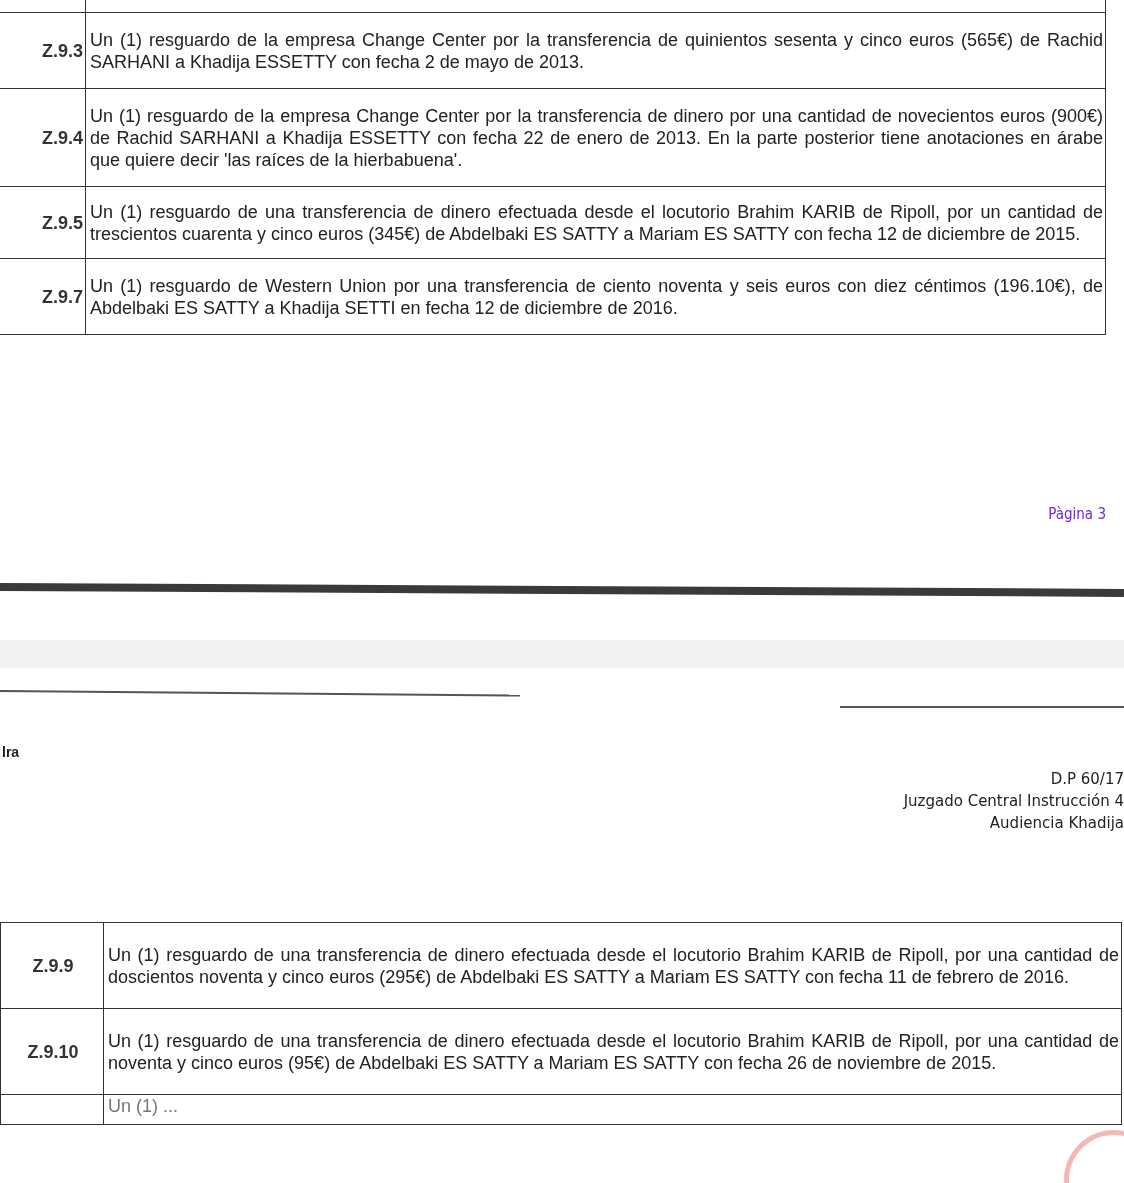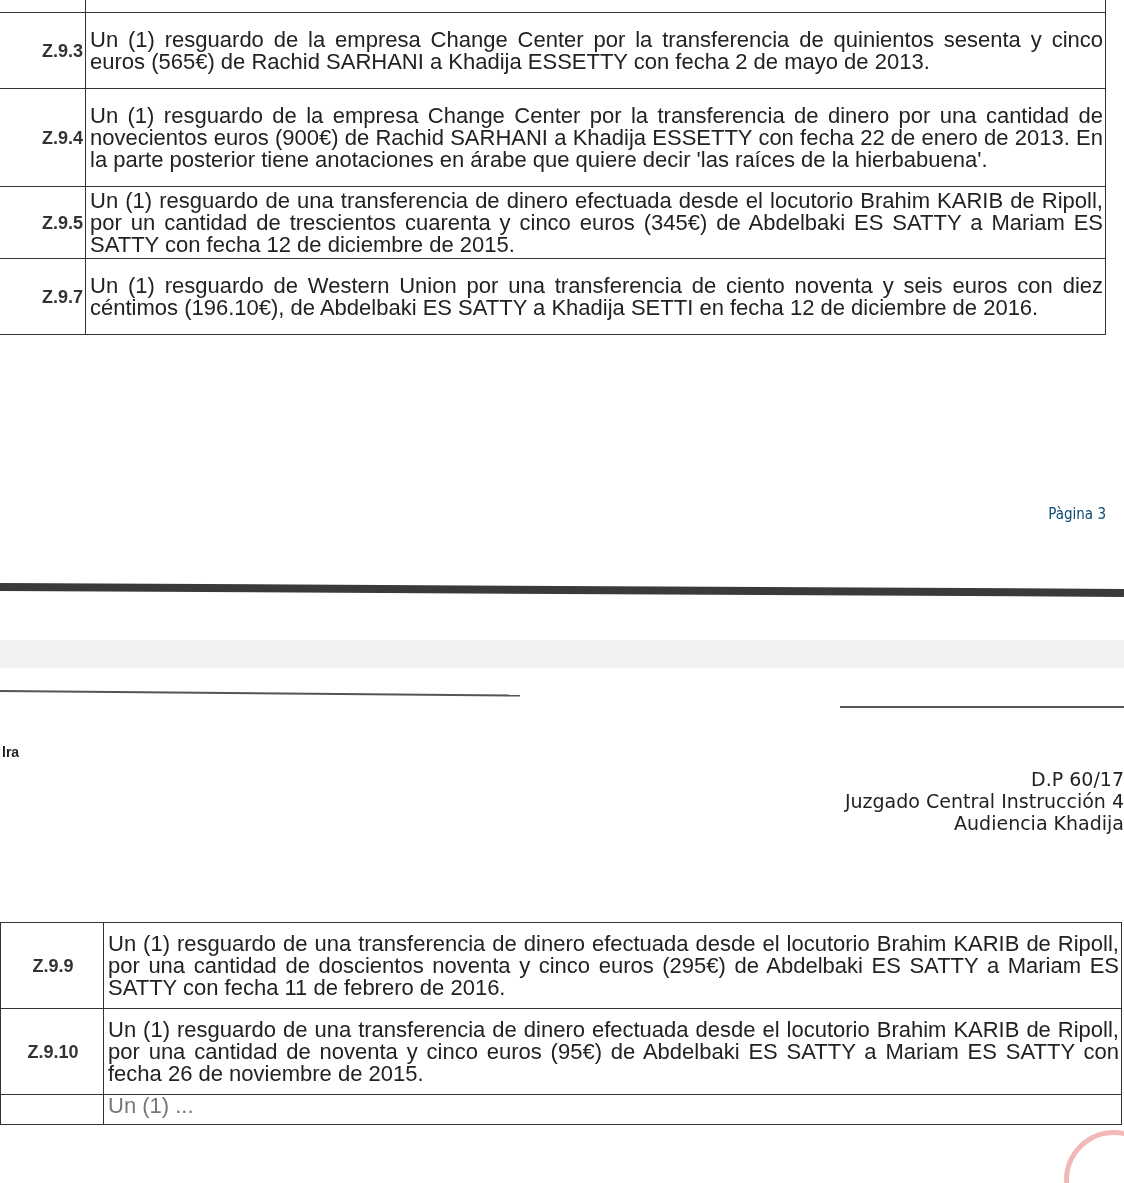--- a/index.html
+++ b/index.html
@@ -3,30 +3,30 @@
 <meta charset="utf-8">
 <style>
   html,body{margin:0;padding:0;}
   body{width:1124px;height:1183px;position:relative;overflow:hidden;background:#ffffff;font-family:"Liberation Sans",sans-serif;color:#222;}
   .page{position:absolute;left:0;width:1124px;background:#fff;}
   #page-top{top:0;height:600px;}
   #page-bottom{top:668px;height:515px;}
   .gap{position:absolute;left:0;top:640px;width:1124px;height:30px;background:#f2f2f2;}
   .scan-line{position:absolute;background:#3a3a3a;}
   table.items{position:absolute;border-collapse:collapse;table-layout:fixed;}
-  table.items td{border:1.5px solid #333;vertical-align:middle;font-size:22px;line-height:22px;padding:0 2px 0 4px;}
+  table.items td{border:1.5px solid #333;vertical-align:middle;font-size:18px;line-height:22px;padding:0 2px 0 4px;}
   table.items td.code{font-weight:bold;text-align:center;font-size:18px;color:#333;}
   table.items td.desc{text-align:justify;text-align-last:left;}
   #table-top{left:-2px;top:-2px;width:1108px;}
   #table-top td.code{width:80px;text-align:right;}
   #table-bottom{left:0px;top:922px;width:1122px;}
   #table-bottom td.code{width:96px;}
-  .footer-page{position:absolute;right:18px;top:505px;font-size:15px;color:#0c4a6e;font-family:"DejaVu Sans Condensed","DejaVu Sans",sans-serif;}
+  .footer-page{position:absolute;right:18px;top:505px;font-size:15px;color:#6d28d9;font-family:"DejaVu Sans Condensed","DejaVu Sans",sans-serif;}
   .header-left{position:absolute;left:2px;top:744px;font-size:14px;font-weight:bold;color:#222;}
-  .header-right{position:absolute;right:0;top:768px;text-align:right;font-size:19px;line-height:22px;color:#222;font-family:"DejaVu Sans",sans-serif;white-space:nowrap;}
+  .header-right{position:absolute;right:0;top:768px;text-align:right;font-size:15px;line-height:22px;color:#222;font-family:"DejaVu Sans",sans-serif;white-space:nowrap;}
   .stamp{position:absolute;right:-40px;top:1130px;width:90px;height:90px;border:5px solid #f2b8b8;border-radius:50%;}
 </style>
 </head>
 <body>
 
 <div class="page" id="page-top">
   <table class="items" id="table-top">
     <tbody>
         <tr style="height:14px">
           <td class="code"></td>

